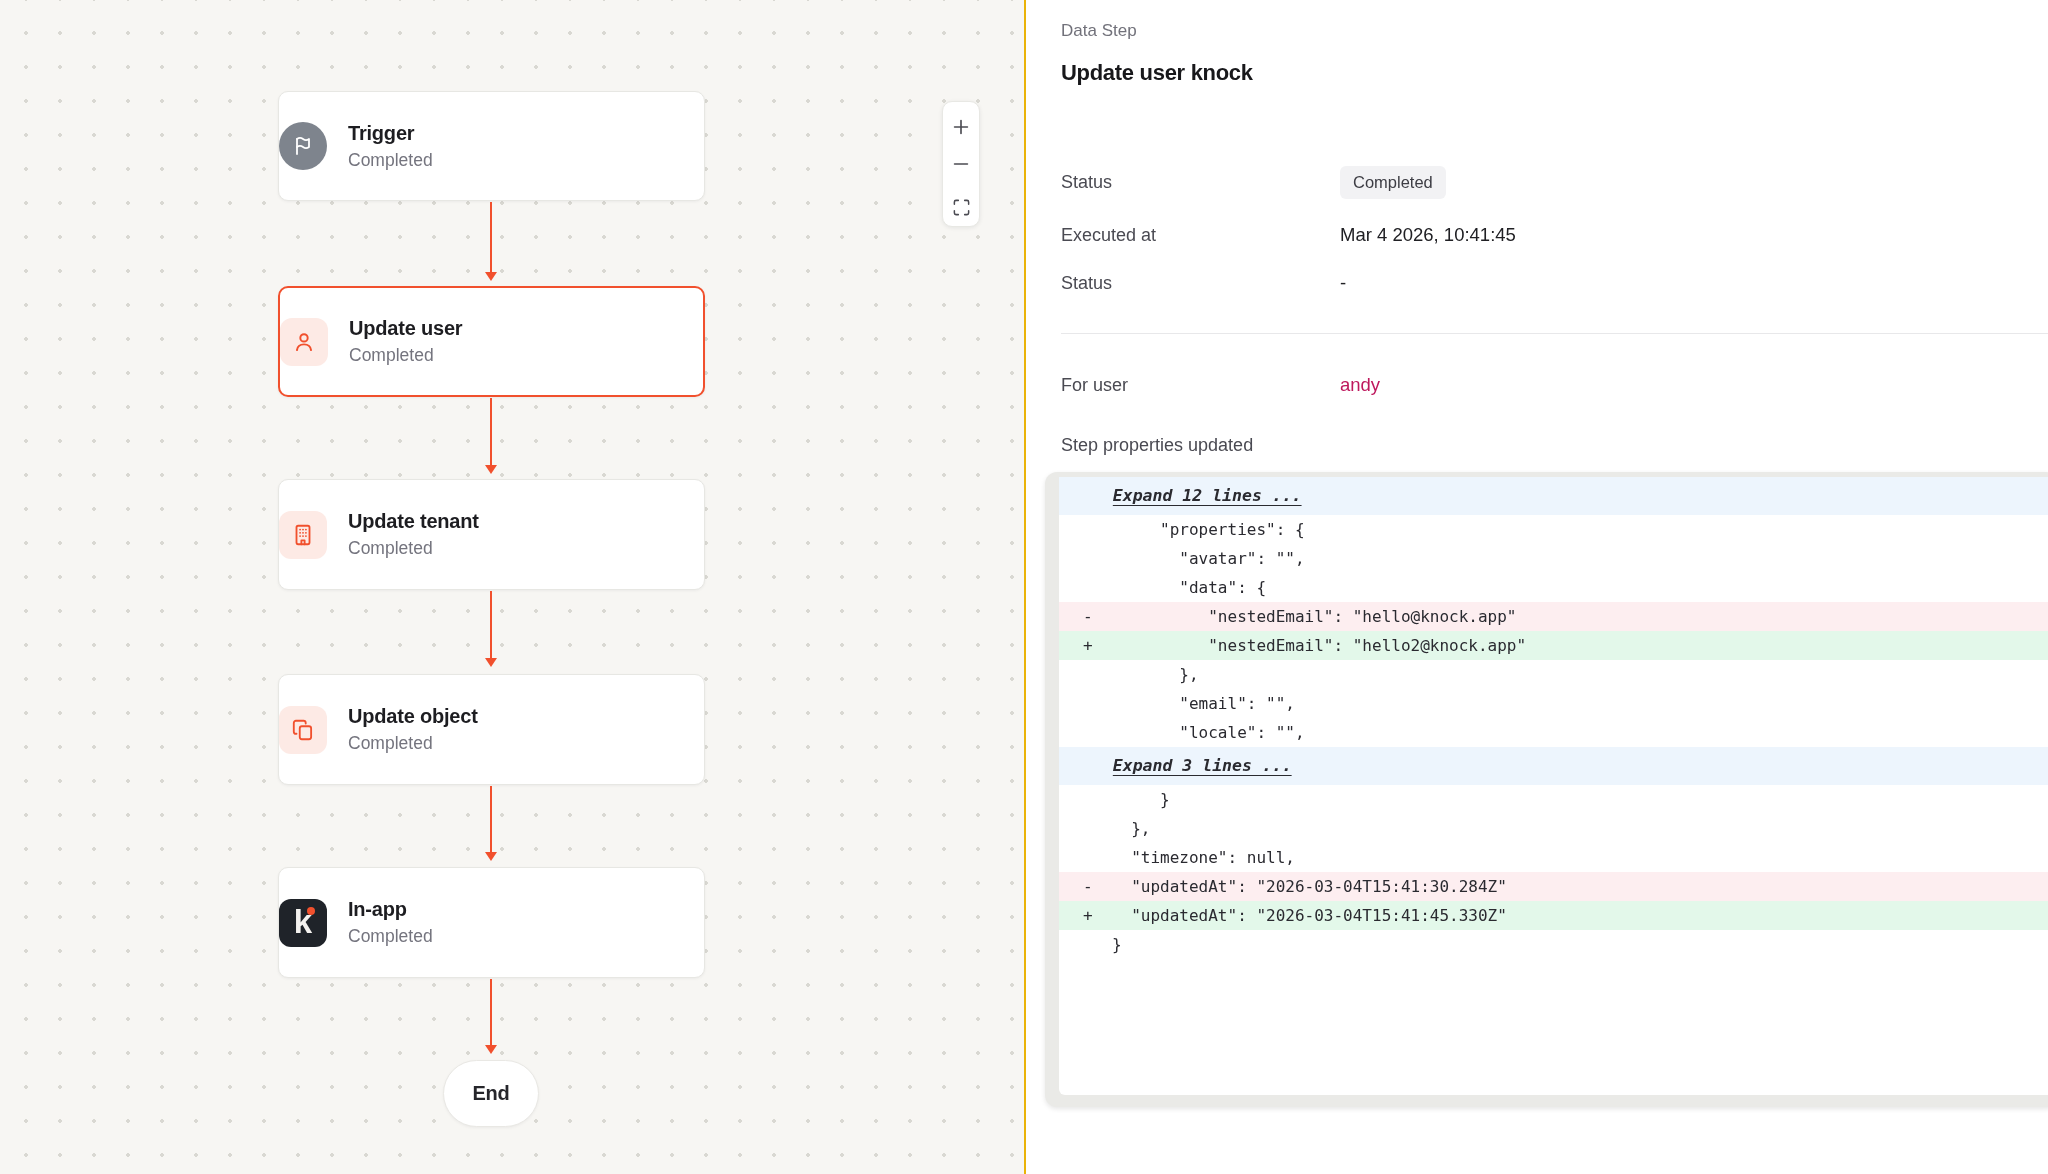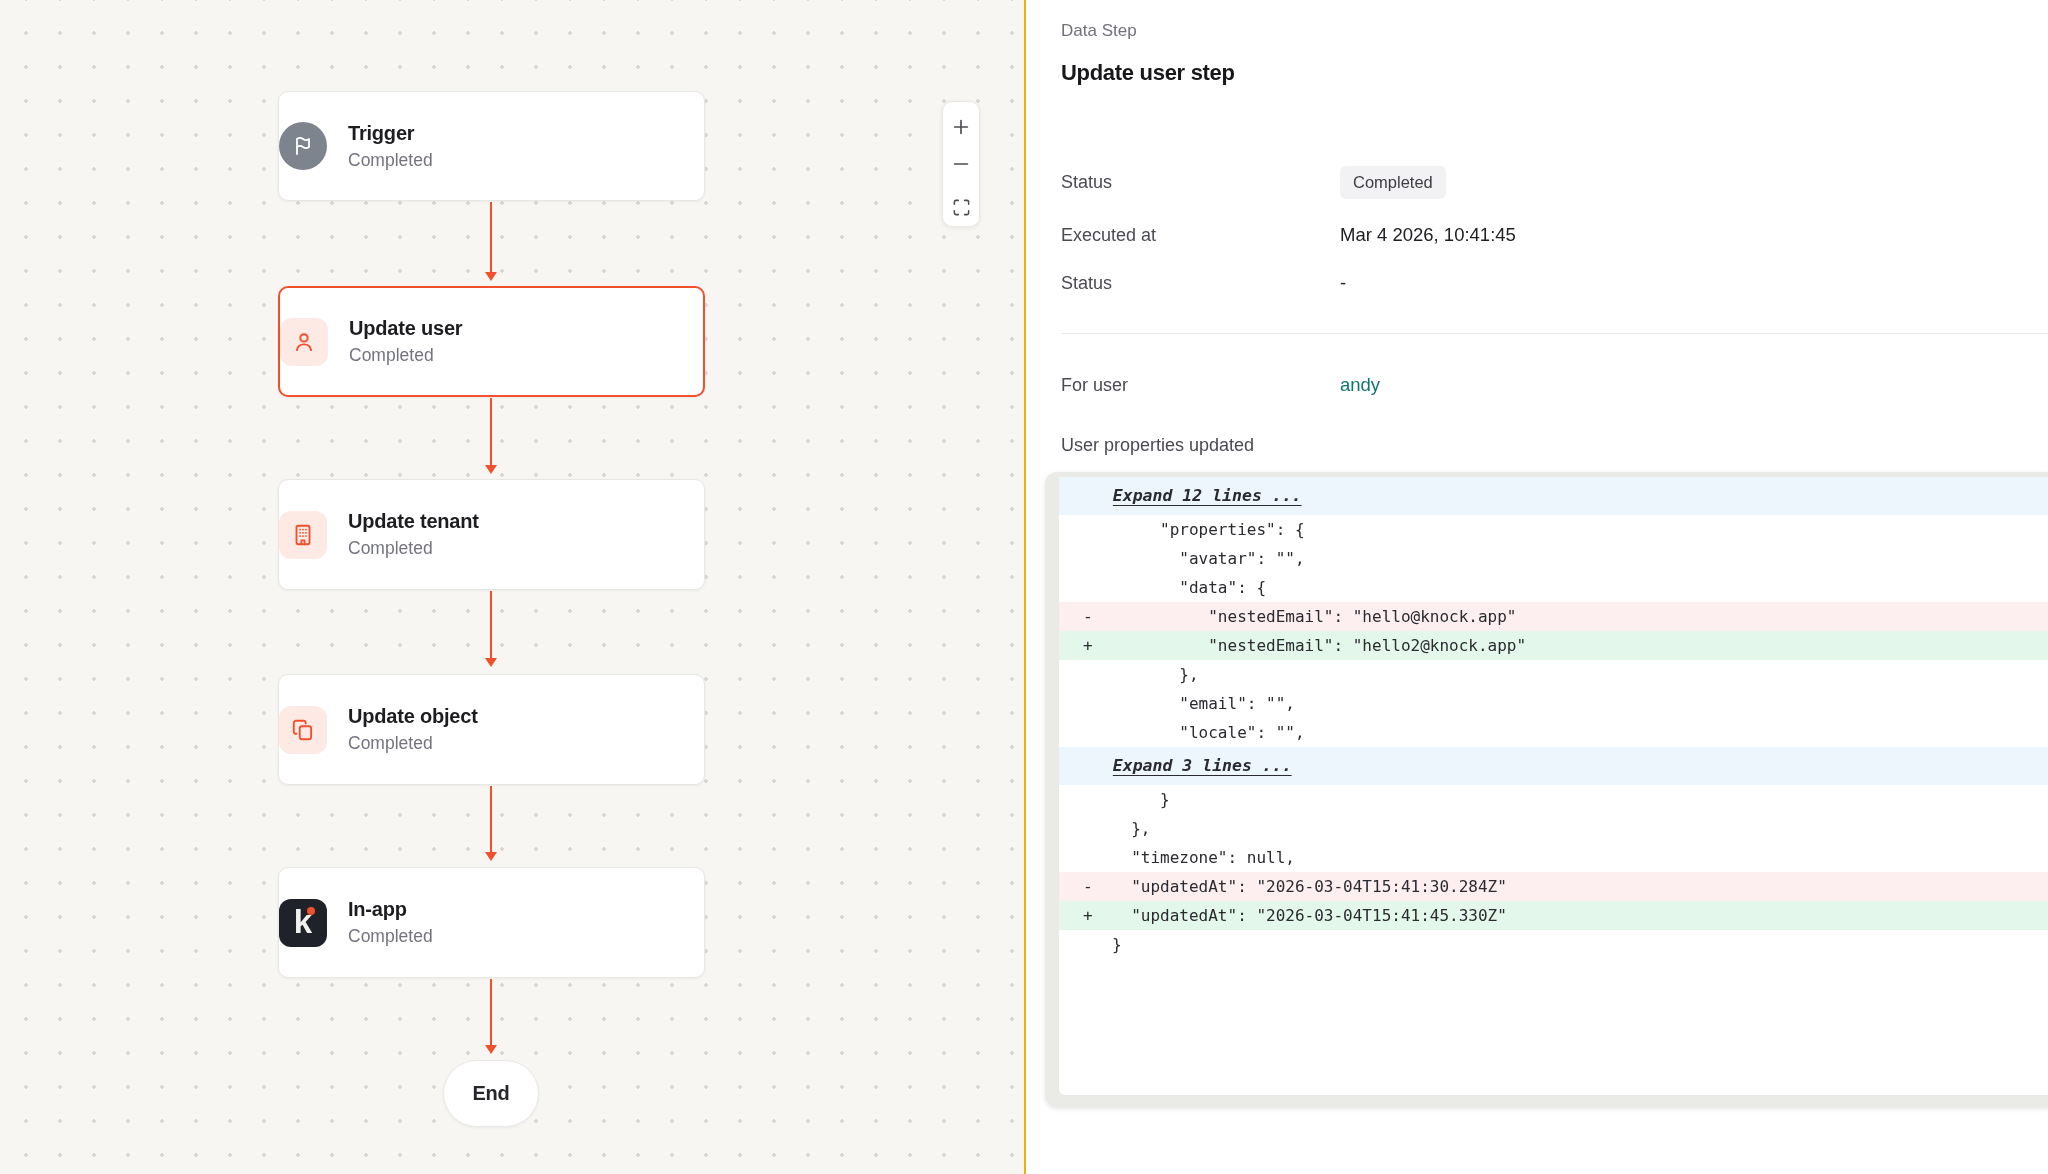--- a/index.html
+++ b/index.html
@@ -63,21 +63,21 @@
   .eyebrow { position:absolute; left:35px; top:21px; font-size:17px; color:#71717a; }
   .panel-title { position:absolute; left:35px; top:60px; font-size:22px; font-weight:700; color:#18181b; letter-spacing:-.3px; }
   .kv-row { position:absolute; left:35px; right:30px; display:flex; align-items:center; }
   .kv-label { width:279px; flex:0 0 279px; font-size:18px; color:#4a4a52; }
   .kv-value { font-size:18.5px; color:#202024; }
   .badge {
     display:inline-block; background:#f2f2f4; border-radius:6px;
     padding:7px 13px; font-size:16.5px; color:#3d3d44;
   }
   .divider { position:absolute; left:35px; right:0; top:333px; height:1px; background:#e8e8ea; }
-  .link-red { color:#0f766e; }
+  .link-red { color:#be185d; }
 
   
   .diff-box {
     position:absolute; left:19px; right:-10px; top:472px; height:635px;
     background:#eaeae7; border-radius:12px; overflow:hidden;
     padding:5px 0 12px 14px;
     box-shadow:0 2px 5px rgba(0,0,0,.10);
   }
   .diff-inner { background:#fff; width:100%; height:100%; border-bottom-left-radius:6px; }
   .code-row {
@@ -194,21 +194,21 @@
           <path d="M16 3h3a2 2 0 0 1 2 2v3"></path>
           <path d="M8 21H5a2 2 0 0 1-2-2v-3"></path>
           <path d="M16 21h3a2 2 0 0 0 2-2v-3"></path>
         </svg>
       </div>
     </div>
   </div>
 
   <div class="panel">
     <div class="eyebrow">Data Step</div>
-    <div class="panel-title">Update user step</div>
+    <div class="panel-title">Update user knock</div>
 
     <div class="kv-row" style="top:162px; height:40px;">
       <div class="kv-label">Status</div>
       <div class="kv-value">
         <span class="badge">Completed</span>
       </div>
     </div>
 
     <div class="kv-row" style="top:220px; height:30px;">
       <div class="kv-label">Executed at</div>
@@ -221,21 +221,21 @@
     </div>
 
     <div class="divider"></div>
 
     <div class="kv-row" style="top:370px; height:30px;">
       <div class="kv-label">For user</div>
       <div class="kv-value link-red">andy</div>
     </div>
 
     <div class="kv-row" style="top:430px; height:30px;">
-      <div class="kv-label" style="width:auto; flex:none;">User properties updated</div>
+      <div class="kv-label" style="width:auto; flex:none;">Step properties updated</div>
     </div>
 
     <div class="diff-box">
       <div class="diff-inner">
 
         <div class="code-row expand">
           <span class="pfx">   </span><span class="txt">Expand 12 lines ...</span>
         </div>
         <div class="code-row context">
           <span class="pfx"></span><span class="txt">        "properties": {</span>

